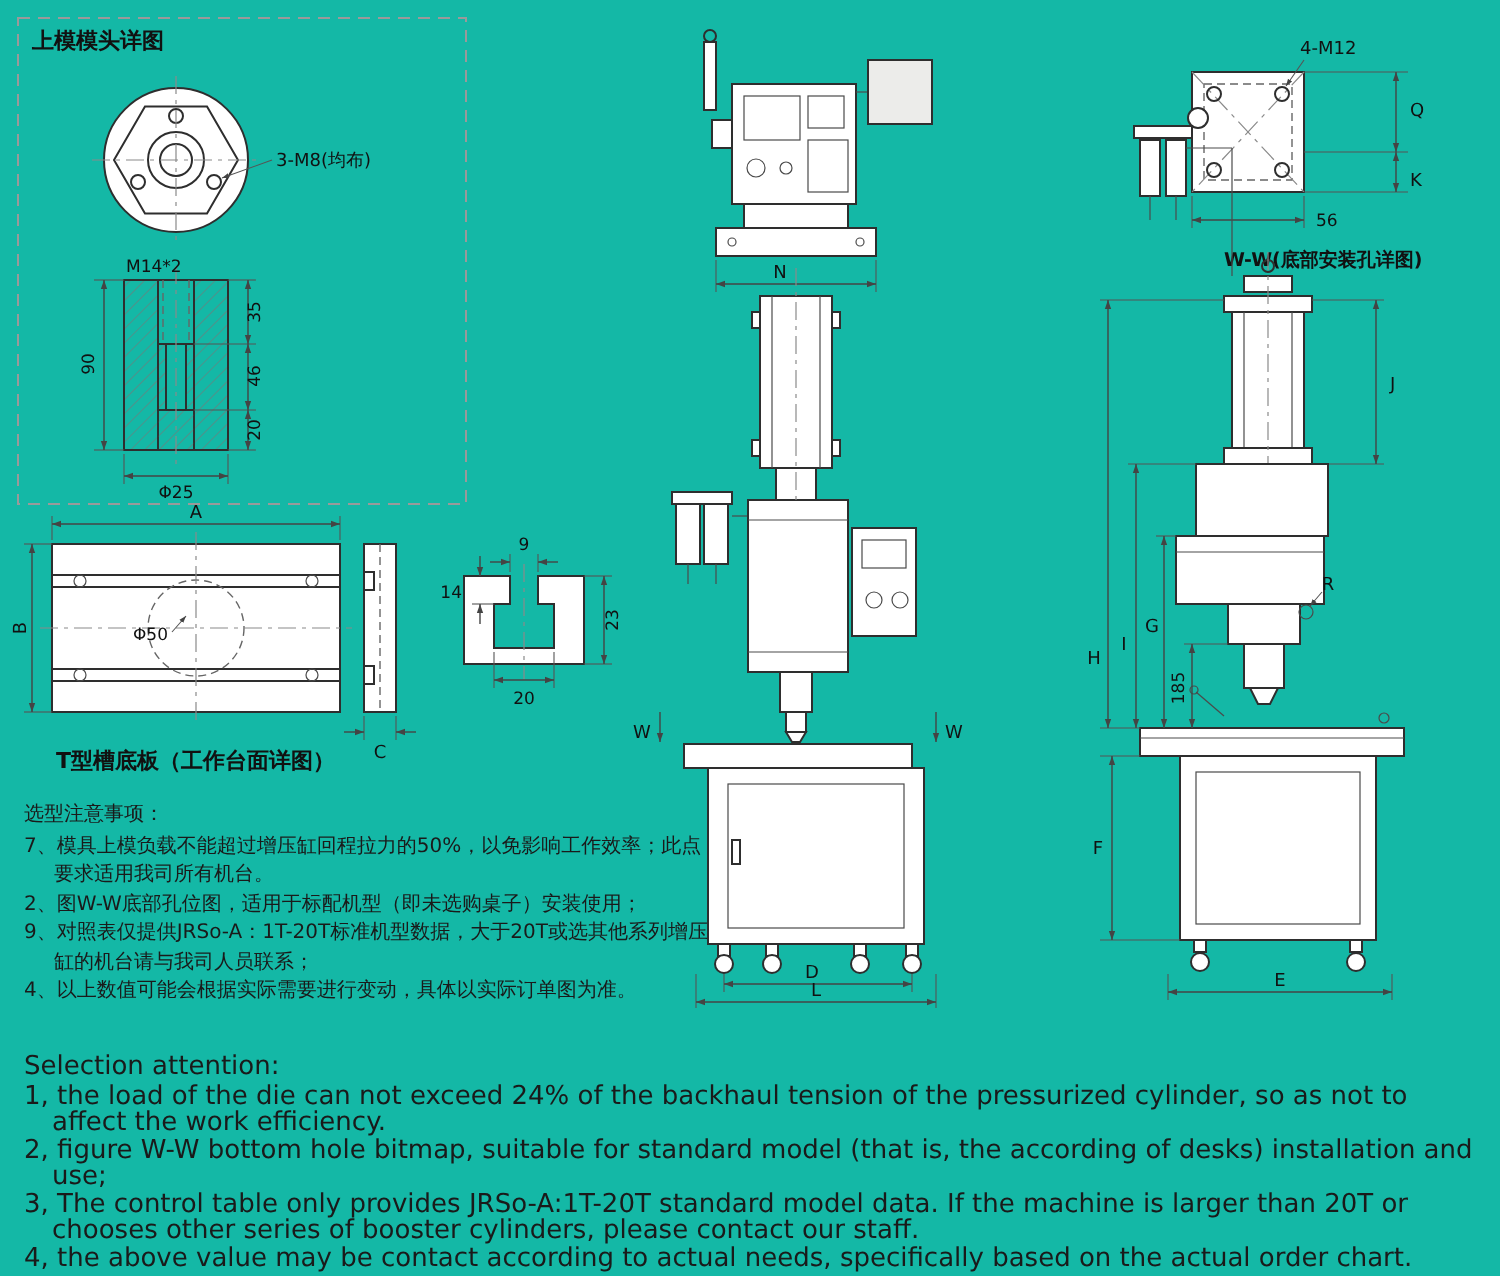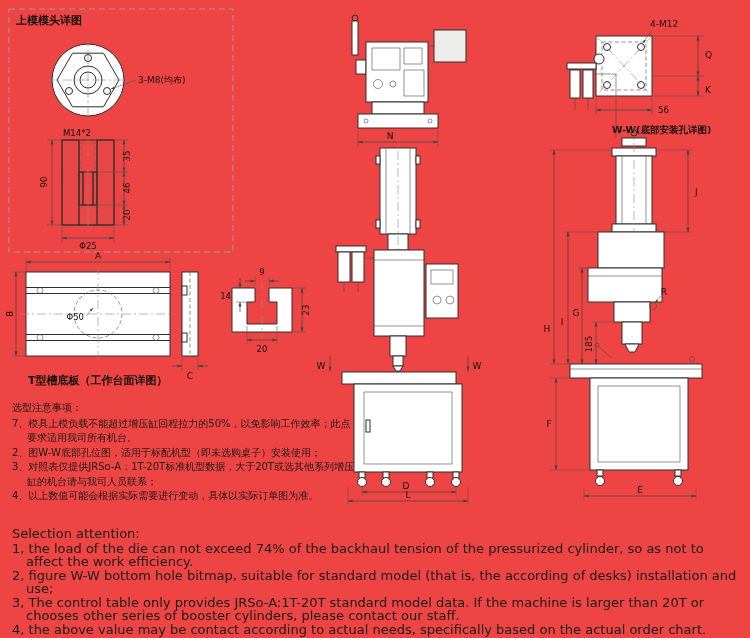--- a/index.html
+++ b/index.html
@@ -1,16 +1,16 @@
 <!DOCTYPE html>
 <html><head>
 <meta charset="utf-8">
 <style>
   html,body{margin:0;padding:0;background:#e8e8e8;}
-  .stage{position:relative;width:750px;height:638px;background:#ef4444;overflow:hidden;
+  .stage{position:relative;width:750px;height:638px;background:#14b8a6;overflow:hidden;
          font-family:"DejaVu Sans",sans-serif;color:#1a1a1a;}
   .stage svg{position:absolute;left:0;top:0;}
   svg text{font-family:"DejaVu Sans",sans-serif;fill:#111;}
   .ln{stroke:#2e2e2e;stroke-width:1;fill:none}
   .lnf{stroke:#2e2e2e;stroke-width:1;fill:#ffffff}
   .lng{stroke:#2e2e2e;stroke-width:1;fill:#ececea}
   .thin{stroke:#4a4a4a;stroke-width:.6;fill:none}
   .cl{stroke:#8a8a8a;stroke-width:.6;fill:none;stroke-dasharray:9 3 2 3}
   .dash{stroke:#666;stroke-width:.7;fill:none;stroke-dasharray:4 2.5}
   .dashbox{stroke:#9a9a9a;stroke-width:1;fill:none;stroke-dasharray:6 4}
@@ -379,25 +379,25 @@
     <line class="ext" x1="696" y1="487" x2="696" y2="500"></line>
     <line class="dim" x1="584" y1="496" x2="696" y2="496" marker-start="url(#arr)" marker-end="url(#arr)"></line>
     <text class="t9 mid" x="640" y="493">E</text>
   </g>
 </svg>
 
 <div class="notes-cn">
   <div class="note-title">选型注意事项：</div>
   <div class="note-item">7、模具上模负载不能超过增压缸回程拉力的50%，以免影响工作效率；此点要求适用我司所有机台。</div>
   <div class="note-item">2、图W-W底部孔位图，适用于标配机型（即未选购桌子）安装使用；</div>
-  <div class="note-item">3、对照表仅提供JRSo-A：1T-20T标准机型数据，大于20T或选其他系列增压缸的机台请与我司人员联系；</div>
+  <div class="note-item">9、对照表仅提供JRSo-A：1T-20T标准机型数据，大于20T或选其他系列增压缸的机台请与我司人员联系；</div>
   <div class="note-item">4、以上数值可能会根据实际需要进行变动，具体以实际订单图为准。</div>
 </div>
 
 <div class="notes-en">
   <div class="note-title">Selection attention:</div>
-  <div class="note-item">1, the load of the die can not exceed 74% of the backhaul tension of the pressurized cylinder, so as not to affect the work efficiency.</div>
+  <div class="note-item">1, the load of the die can not exceed 24% of the backhaul tension of the pressurized cylinder, so as not to affect the work efficiency.</div>
   <div class="note-item">2, figure W-W bottom hole bitmap, suitable for standard model (that is, the according of desks) installation and use;</div>
   <div class="note-item">3, The control table only provides JRSo-A:1T-20T standard model data. If the machine is larger than 20T or chooses other series of booster cylinders, please contact our staff.</div>
   <div class="note-item">4, the above value may be contact according to actual needs, specifically based on the actual order chart.</div>
 </div>
 
 </div>
 
 </body></html>

